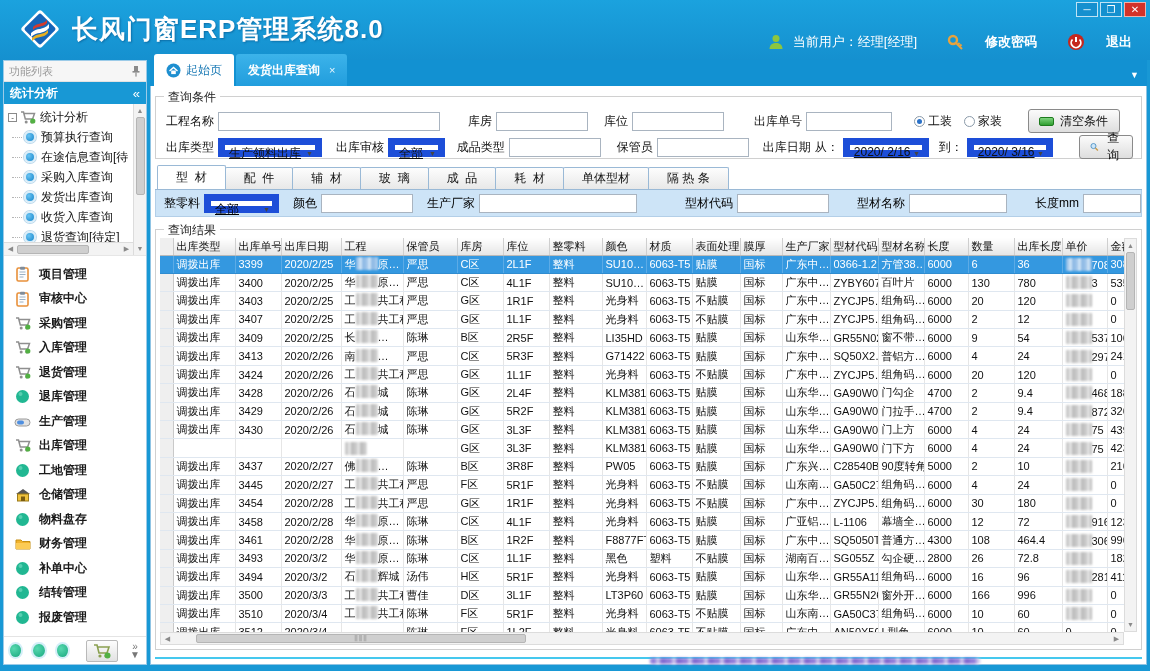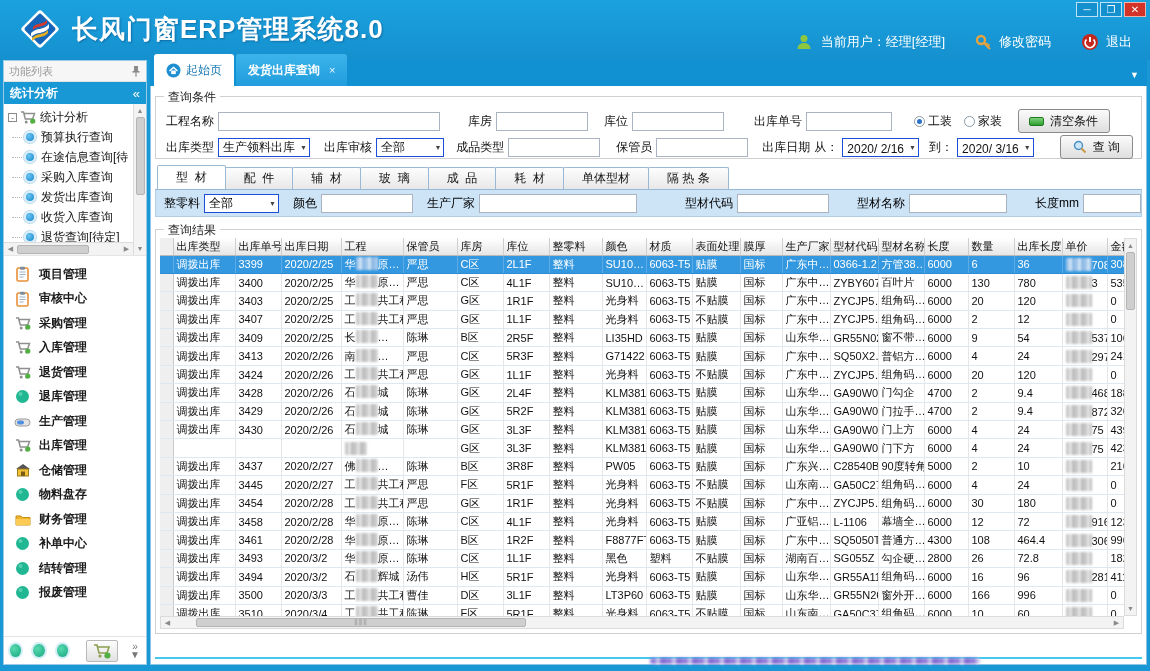--- a/index.html
+++ b/index.html
@@ -12,21 +12,21 @@
   .winctrl { position:absolute; top:2px; right:4px; display:flex; gap:2px; }
   .wbtn { width:22px; height:15px; border:1px solid #bfe3f5; background:#1590cf; color:#fff; font-size:10px;
           line-height:13px; text-align:center; cursor:pointer; }
   .wbtn.close { background:#d33229; border-color:#f0b2ac; font-weight:bold; }
   .brand { position:absolute; left:18px; top:7px; display:flex; align-items:center; gap:10px; }
   .logo { width:44px; height:44px; }
   .apptitle { color:#fff; font-size:26px; font-weight:bold; letter-spacing:1px;
               text-shadow:1px 1px 2px rgba(0,60,110,.45); }
   .userbar { position:absolute; right:18px; top:33px; display:flex; align-items:center; gap:8px;
              color:#fff; font-size:13px; }
-  .userbar .grp { display:flex; align-items:center; gap:7px; cursor:pointer; }
+  .userbar .grp { display:flex; align-items:center; gap:21px; cursor:pointer;font-weight:bold; }
   .userbar .sp { width:14px; }
 
   
   .appbody { display:flex; height:608px; padding:0 3px 3px 3px; }
   .sidebar { width:144px; background:#fff; border:1px solid #9ccbe8; display:flex; flex-direction:column; }
   .splitter { width:3px; background:#1898d5; }
   .main { flex:1; display:flex; flex-direction:column; min-width:0; }
 
   
   .side-title { height:21px; background:#f6f6f6; border-bottom:1px solid #e2e2e2; color:#9a9a9a;
@@ -73,42 +73,42 @@
   
   .content { flex:1; background:#fff; border:1px solid #8fc4e4; border-top:none; padding:4px 4px 0 4px;
              display:flex; flex-direction:column; min-height:0; position:relative; }
   .gbox { position:relative; border:1px solid #d0d0d0; background:#fff; }
   .gtitle { position:absolute; top:-8px; left:8px; background:#fff; padding:0 4px; font-size:12px; color:#222; }
 
   .qbox { height:63px; margin-top:6px; padding:12px 8px 0 10px; }
   .qrow { display:flex; align-items:center; height:24px; font-size:12px; color:#111; }
   .qrow label { margin-right:4px; white-space:nowrap; }
   .tbx { height:19px; border:1px solid #a9b4c0; background:#fff; font-size:12px; padding:0 3px; }
-  .combo { position:relative; height:19px; border:1px solid #1d4ed8; background:#fff; font-size:12px;
-           display:flex; align-items:flex-end; padding:0 14px 0 4px; cursor:pointer; white-space:nowrap; }
+  .combo { position:relative; height:19px; border:7px solid #1d4ed8; background:#fff; font-size:12px;
+           display:flex; align-items:flex-start; padding:0 14px 0 4px; cursor:pointer; white-space:nowrap;text-decoration:underline; }
   .combo .ca { position:absolute; right:2px; top:5px; font-size:7px; color:#444; }
   .radio { width:11px; height:11px; border-radius:50%; border:1px solid #8a9aa9; background:#fff; display:inline-block;
            vertical-align:-2px; margin-right:3px; position:relative; cursor:pointer; }
   .radio.on::after { content:""; position:absolute; left:2px; top:2px; width:5px; height:5px; border-radius:50%; background:#2a71c8; }
   .btn { height:24px; border:1px solid #8a8a8a; border-radius:3px; background:linear-gradient(#fbfbfb,#dedede);
          font-size:12px; color:#111; display:inline-flex; align-items:center; gap:6px; padding:0 10px; cursor:pointer; }
   .btn .gbar { width:15px; height:9px; background:linear-gradient(#7ed37e,#2f9e2f); border:1px solid #1d7a1d; border-radius:2px; }
 
   
   .mtabs { display:flex; margin-top:8px; border-bottom:1px solid #9ab9d6; padding-left:2px; }
   .mtab { height:22px; padding:0 18px; font-size:12px; color:#111; border:1px solid #9ab9d6; border-bottom:none;
           background:linear-gradient(#fdfdfd,#e8e8e8); display:flex; align-items:center; margin-right:-1px;
           border-radius:2px 2px 0 0; cursor:pointer; white-space:pre; }
   .mtab.active { background:#fff; height:24px; margin-top:-2px; font-weight:normal; position:relative; z-index:2; }
   .filterband { height:27px; background:#cde4f7; border:1px solid #b3cfe8; border-top:none; display:flex;
                 align-items:center; font-size:12px; padding-left:8px; gap:4px; }
   .filterband label { margin-left:10px; white-space:nowrap; }
 
   
-  .rbox { flex:1; margin-top:12px; margin-bottom:18px; min-height:0; }
+  .rbox { flex:1; margin-top:12px; margin-bottom:2px; min-height:0; }
   .gridwrap { position:absolute; top:8px; left:4px; right:4px; bottom:4px; overflow:hidden; }
   .gridscroll { position:absolute; top:0; left:0; right:13px; bottom:13px; overflow:hidden; }
   table.grid { border-collapse:collapse; table-layout:fixed; }
   .grid th { background:linear-gradient(#ffffff,#e6e6e6); border-right:1px solid #cfcfcf; border-bottom:1px solid #b9b9b9;
              font-size:11px; font-weight:normal; color:#111; text-align:left; padding:0 3px; height:17px;
              white-space:nowrap; overflow:hidden; }
   .grid td { font-size:11px; color:#111; border-right:1px solid #e6e6e6; border-bottom:1px solid #dfe7f0;
              padding:0 3px; height:18.4px; white-space:nowrap; overflow:hidden; }
   .grid td.ind, .grid th.ind { background:#efefef; border-right:1px solid #c9c9c9; }
   .grid tr.sel td { background:#3498e0; color:#fff; border-right-color:#5cabe6; border-bottom-color:#2f8cd0; }
@@ -330,20 +330,29 @@
                 <path d="M1 2 L3.5 2 L5.3 9 L12.6 9 L14.5 3.5 L4.2 3.5" stroke="#8f8f8f" stroke-width="1.5" fill="none"></path>
                 <circle cx="6.2" cy="12" r="1.5" fill="#8f8f8f"></circle>
                 <circle cx="11.8" cy="12" r="1.5" fill="#8f8f8f"></circle>
                 <circle cx="12.8" cy="11" r="2.6" fill="#52b043"></circle>
               </svg>
             </span>
             <span>出库管理</span>
           </div>
           <div class="mrow">
             <span class="mic">
+              <svg width="15" height="15" viewBox="0 0 15 15">
+                <circle cx="7.5" cy="7.5" r="6.5" fill="#21b792"></circle>
+                <circle cx="5.5" cy="5" r="2" fill="#6fd8bf" opacity="0.7"></circle>
+              </svg>
+            </span>
+            <span>工地管理</span>
+          </div>
+          <div class="mrow">
+            <span class="mic">
               <svg width="16" height="14" viewBox="0 0 16 14">
                 <path d="M1 6 L8 1 L15 6 Z" fill="#555"></path>
                 <rect x="2.5" y="6" width="11" height="7" fill="#f0c23c" stroke="#9a7a1a"></rect>
                 <rect x="6" y="8.5" width="4" height="4.5" fill="#7a5c10"></rect>
               </svg>
             </span>
             <span>仓储管理</span>
           </div>
           <div class="mrow">
             <span class="mic">
@@ -441,21 +450,21 @@
             <label style="margin-left:16px;">库位</label>
             <input class="tbx" style="width: 92px;">
             <label style="margin-left:30px;">出库单号</label>
             <input class="tbx" style="width: 86px;">
             <span style="margin-left:22px;">
               <span class="radio on"></span><span>工装</span>
             </span>
             <span style="margin-left:12px;">
               <span class="radio"></span><span>家装</span>
             </span>
-            <button class="btn" style="margin-left:16px; width:92px;">
+            <button class="btn" style="margin-left:26px; width:92px;">
               <span class="gbar"></span>
               <span>清空条件</span>
             </button>
           </div>
           <div class="qrow" style="margin-top:2px;">
             <label>出库类型</label>
             <span class="combo" style="width:108px;">
               <span>生产领料出库</span>
               <span class="ca">▼</span>
             </span>

